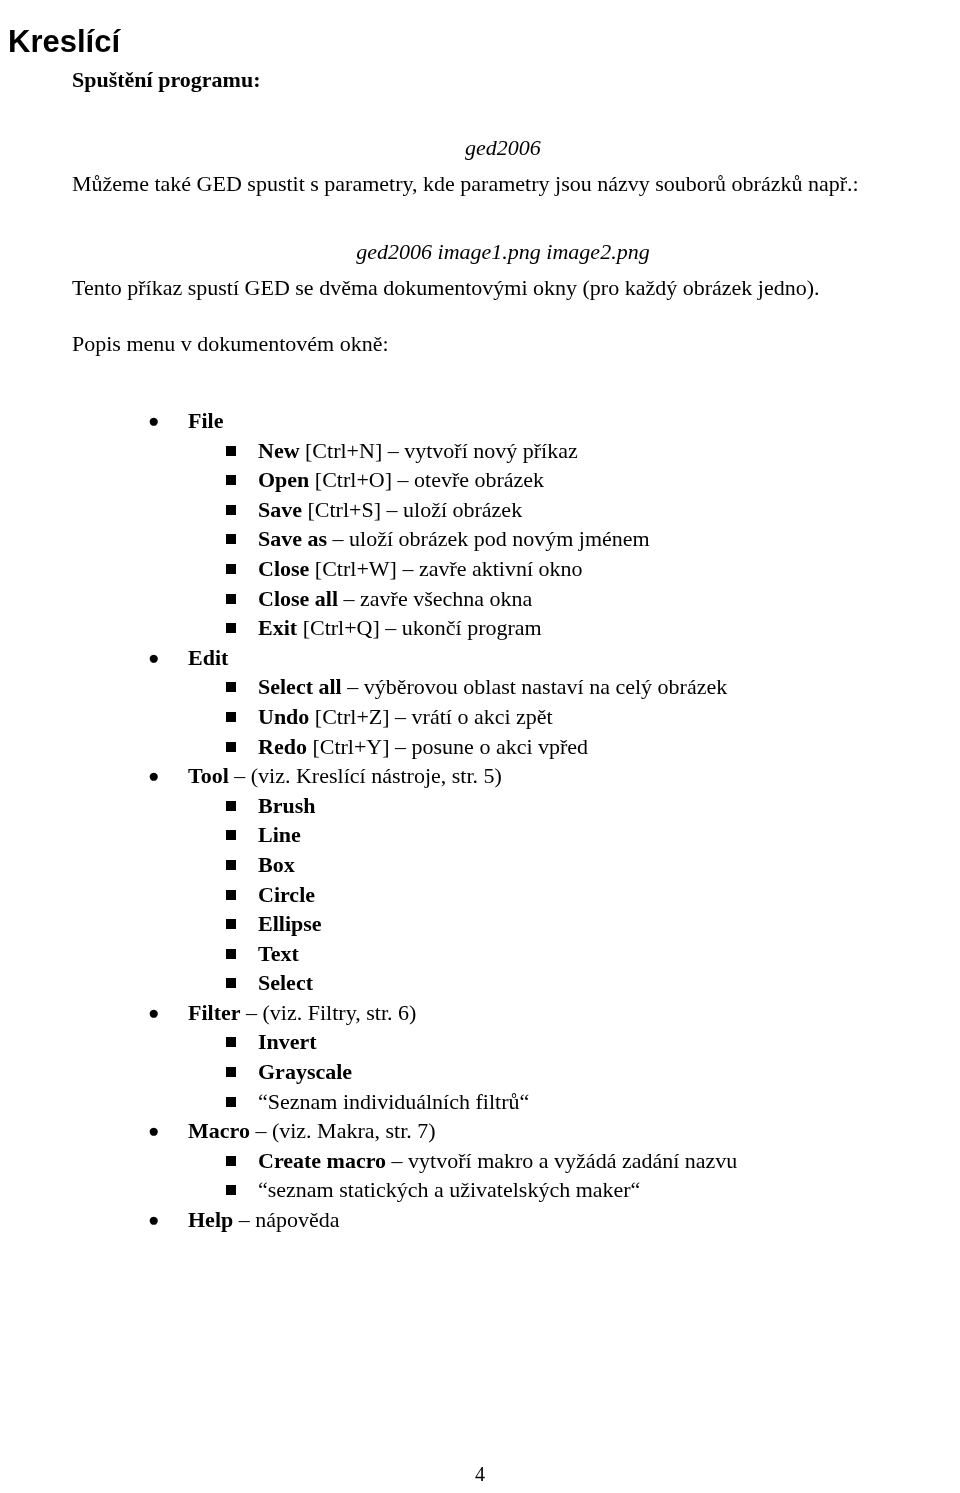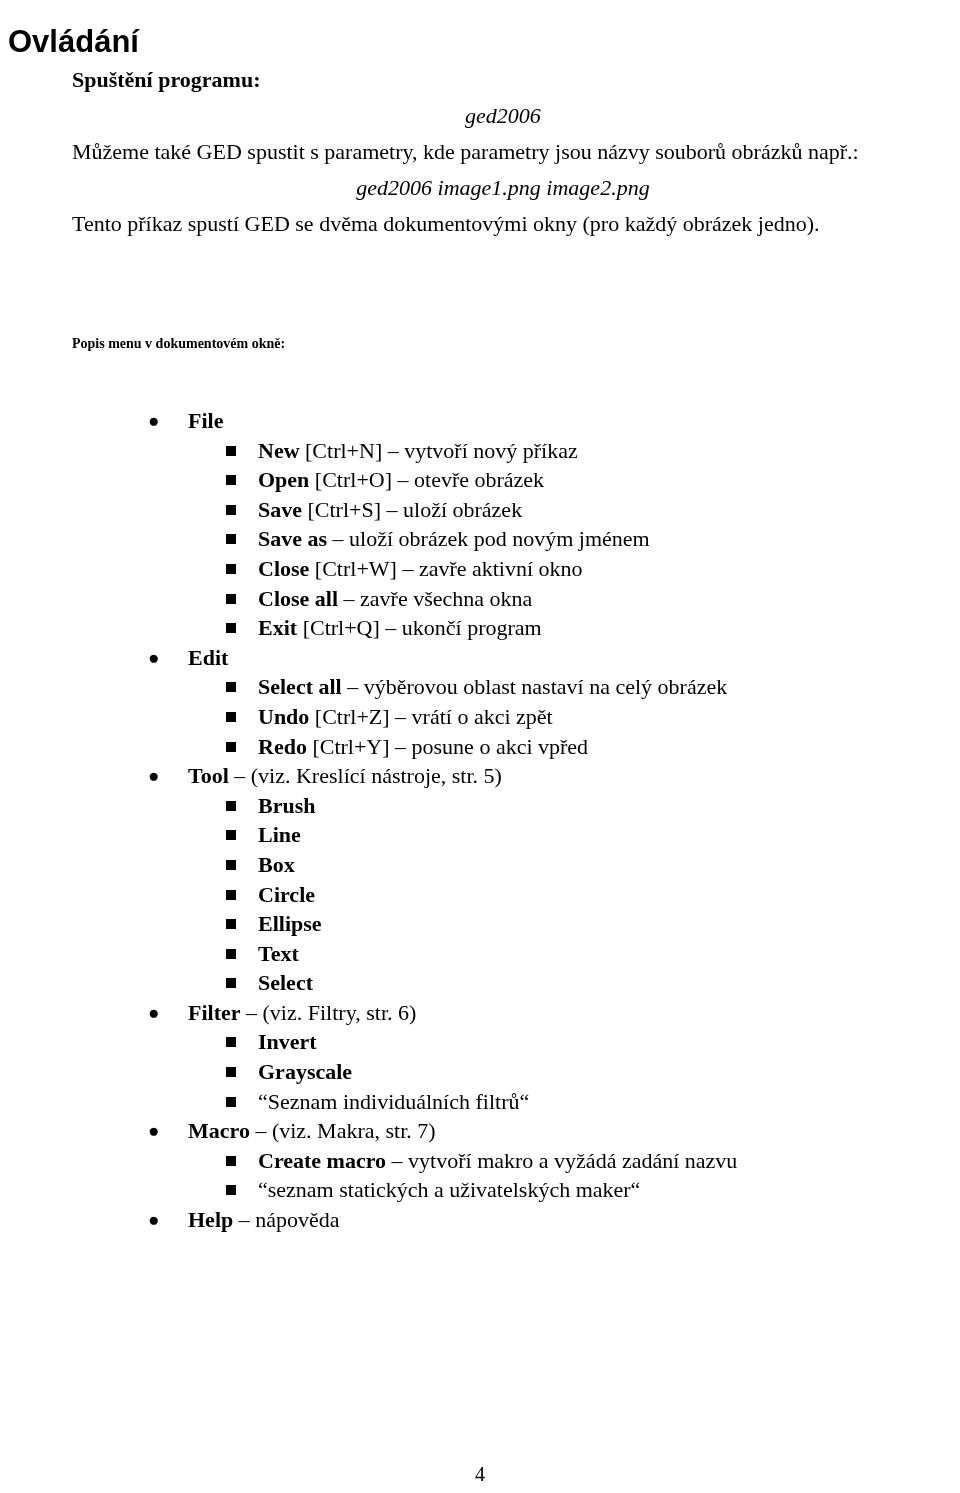--- a/index.html
+++ b/index.html
@@ -43,29 +43,29 @@
     width: 862px;
   }
   .intro p {
     margin: 0 0 0 0;
     font-size: 22px;
     line-height: 36px;
     color: #000;
   }
   .intro p.bold { font-weight: bold; }
   .intro p.center { text-align: center; }
-  .intro p.ital { font-style: italic; }
+  .intro p.ital { font-style: italic; margin-top: 32px; }
 
   
   .section-head {
     position: absolute;
     left: 72px;
     top: 330px;
-    font-weight: bold;
-    font-size: 14px;
+    font-weight: normal;
+    font-size: 22px;
     line-height: 28px;
   }
 
   
   .outline {
     position: absolute;
     left: 0px;
     top: 406px;
     width: 960px;
   }
@@ -119,21 +119,21 @@
     text-align: center;
     font-size: 20px;
     line-height: 24px;
   }
 </style>
 </head>
 <body>
 
 <div class="page">
 
-  <h1 class="doc-title">Ovládání</h1>
+  <h1 class="doc-title">Kreslící</h1>
 
   <div class="intro">
     <p class="bold">Spuštění programu:</p>
     <p class="center ital">ged2006</p>
     <p>Můžeme také GED spustit s parametry, kde parametry jsou názvy souborů obrázků např.:</p>
     <p class="center ital">ged2006 image1.png image2.png</p>
     <p>Tento příkaz spustí GED se dvěma dokumentovými okny (pro každý obrázek jedno).</p>
   </div>
 
   <div class="section-head">Popis menu v dokumentovém okně:</div>

